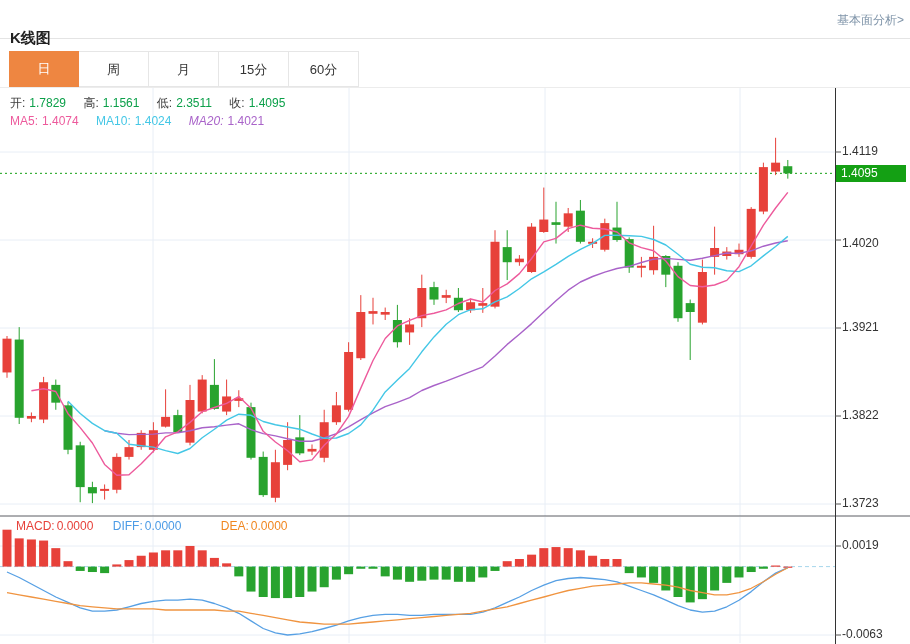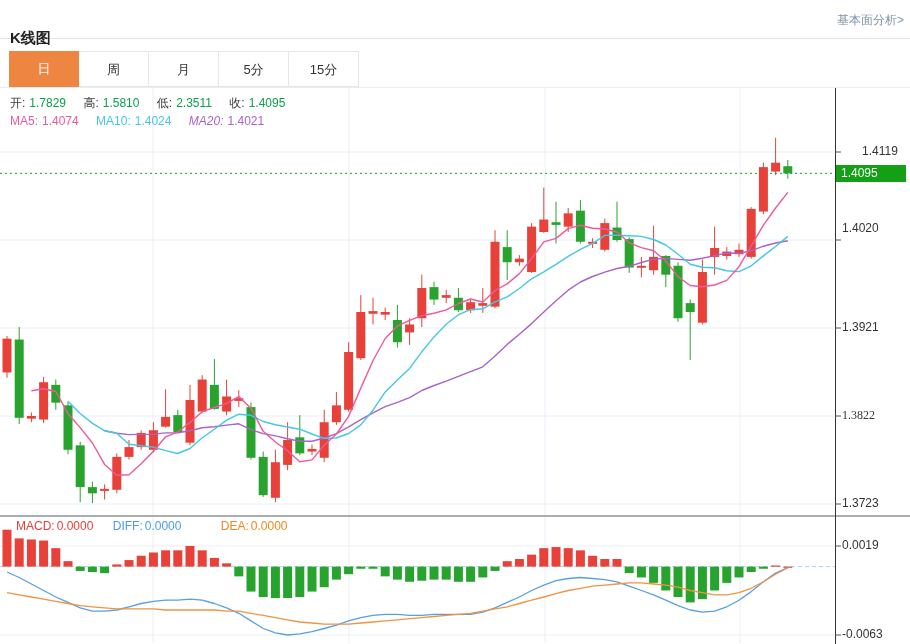--- a/index.html
+++ b/index.html
@@ -263,47 +263,47 @@
 
   <div class="hdr">
     <div class="hdr-title">K线图</div>
     <div class="hdr-link">基本面分析&gt;</div>
   </div>
 
   <div class="tabs" id="tabs-row">
       <div class="tab active" style="background: rgb(238, 134, 65);">日</div>
       <div class="tab">周</div>
       <div class="tab">月</div>
-      <div class="tab">5分</div>
       <div class="tab">15分</div>
+      <div class="tab">60分</div>
     </div>
 
   <div class="legend" style="top:95px;">
     <span style="color: rgb(60, 60, 60);">开:</span><span class="gap" style="color: rgb(12, 160, 74);">1.7829</span>
-    <span style="color: rgb(60, 60, 60);">高:</span><span class="gap" style="color: rgb(12, 160, 74);">1.5810</span>
+    <span style="color: rgb(60, 60, 60);">高:</span><span class="gap" style="color: rgb(12, 160, 74);">1.1561</span>
     <span style="color: rgb(60, 60, 60);">低:</span><span class="gap" style="color: rgb(12, 160, 74);">2.3511</span>
     <span style="color: rgb(60, 60, 60);">收:</span><span style="color: rgb(12, 160, 74);">1.4095</span>
   </div>
 
   <div class="legend" style="top:114px;">
     <span style="color: rgb(237, 90, 156);">MA5:</span><span class="gap" style="color: rgb(237, 90, 156);">1.4074</span>
     <span style="color: rgb(68, 199, 230);">MA10:</span><span class="gap" style="color: rgb(68, 199, 230);">1.4024</span>
     <span style="color: rgb(169, 99, 201); font-style: italic;">MA20:</span><span style="color: rgb(169, 99, 201);">1.4021</span>
   </div>
 
   <div class="macd-legend">
     <span style="color: rgb(231, 65, 58);">MACD:</span><span class="gap" style="color: rgb(231, 65, 58);">0.0000</span>
     <span style="color: rgb(75, 155, 230); text-align: right;">DIFF:</span><span class="gap" style="color: rgb(75, 155, 230);">0.0000</span>
     <span style="color: rgb(240, 134, 31); padding-left: 20px;">DEA:</span><span style="color: rgb(240, 134, 31);">0.0000</span>
   </div>
 
   <div id="axis-labels">
-      <div class="axis-label" style="left: 842px; top: 144px; margin-left: 20px;">1.4119</div>
-      <div class="axis-label" style="left: 842px; top: 221px;">1.4020</div>
+      <div class="axis-label" style="left: 842px; top: 144px;">1.4119</div>
+      <div class="axis-label" style="left: 842px; top: 236px;">1.4020</div>
       <div class="axis-label" style="left: 842px; top: 320px;">1.3921</div>
-      <div class="axis-label" style="left: 842px; top: 408px; font-family: Liberation Serif, serif;">1.3822</div>
+      <div class="axis-label" style="left: 842px; top: 408px;">1.3822</div>
       <div class="axis-label" style="left: 842px; top: 496px;">1.3723</div>
       <div class="axis-label" style="left: 842px; top: 538px;">0.0019</div>
       <div class="axis-label" style="left: 842px; top: 627px;">-0.0063</div>
     </div>
 
   <div class="cur-price" id="cur-price" style="top: 164.832px; background: rgb(20, 160, 20);">1.4095</div>
 </div>
 
 </body></html>

